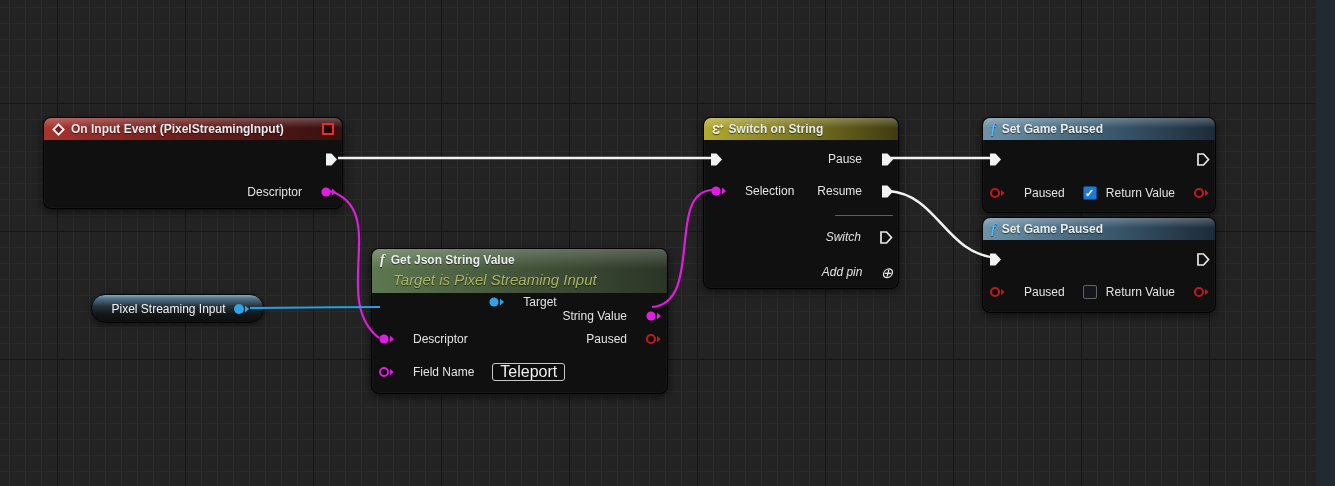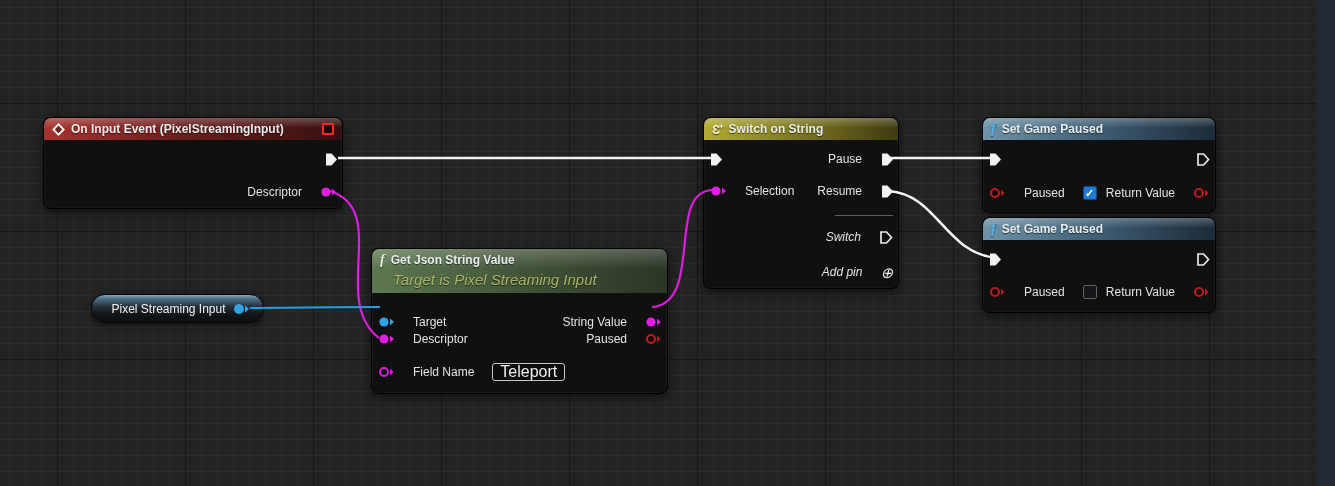--- a/index.html
+++ b/index.html
@@ -138,21 +138,21 @@
         <path class="d-blue-f" d="M12 2.4 L16 6 L12 9.6 Z"></path>
       </svg>
   </div>
 
   <div class="node" id="n-getjson">
     <div class="hdr tall hdr-green">
       <span class="f-glyph f-white">f</span>
       <span class="lbl">Get Json String Value</span>
       <span class="subtitle">Target is Pixel Streaming Input</span>
     </div>
-    <div class="row" style="top:64px;">
+    <div class="row" style="top:46px;flex-direction:column;">
       <div class="lgroup">
         <svg width="17" height="12" viewBox="0 0 17 12">
           <circle class="d-blue-f" cx="6" cy="6" r="4.6"></circle>
             <path class="d-blue-f" d="M12 2.4 L16 6 L12 9.6 Z"></path>
           </svg>
         <span class="lbl">Target</span>
       </div>
       <div class="rgroup">
         <span class="lbl">String Value</span>
         <svg width="17" height="12" viewBox="0 0 17 12">

